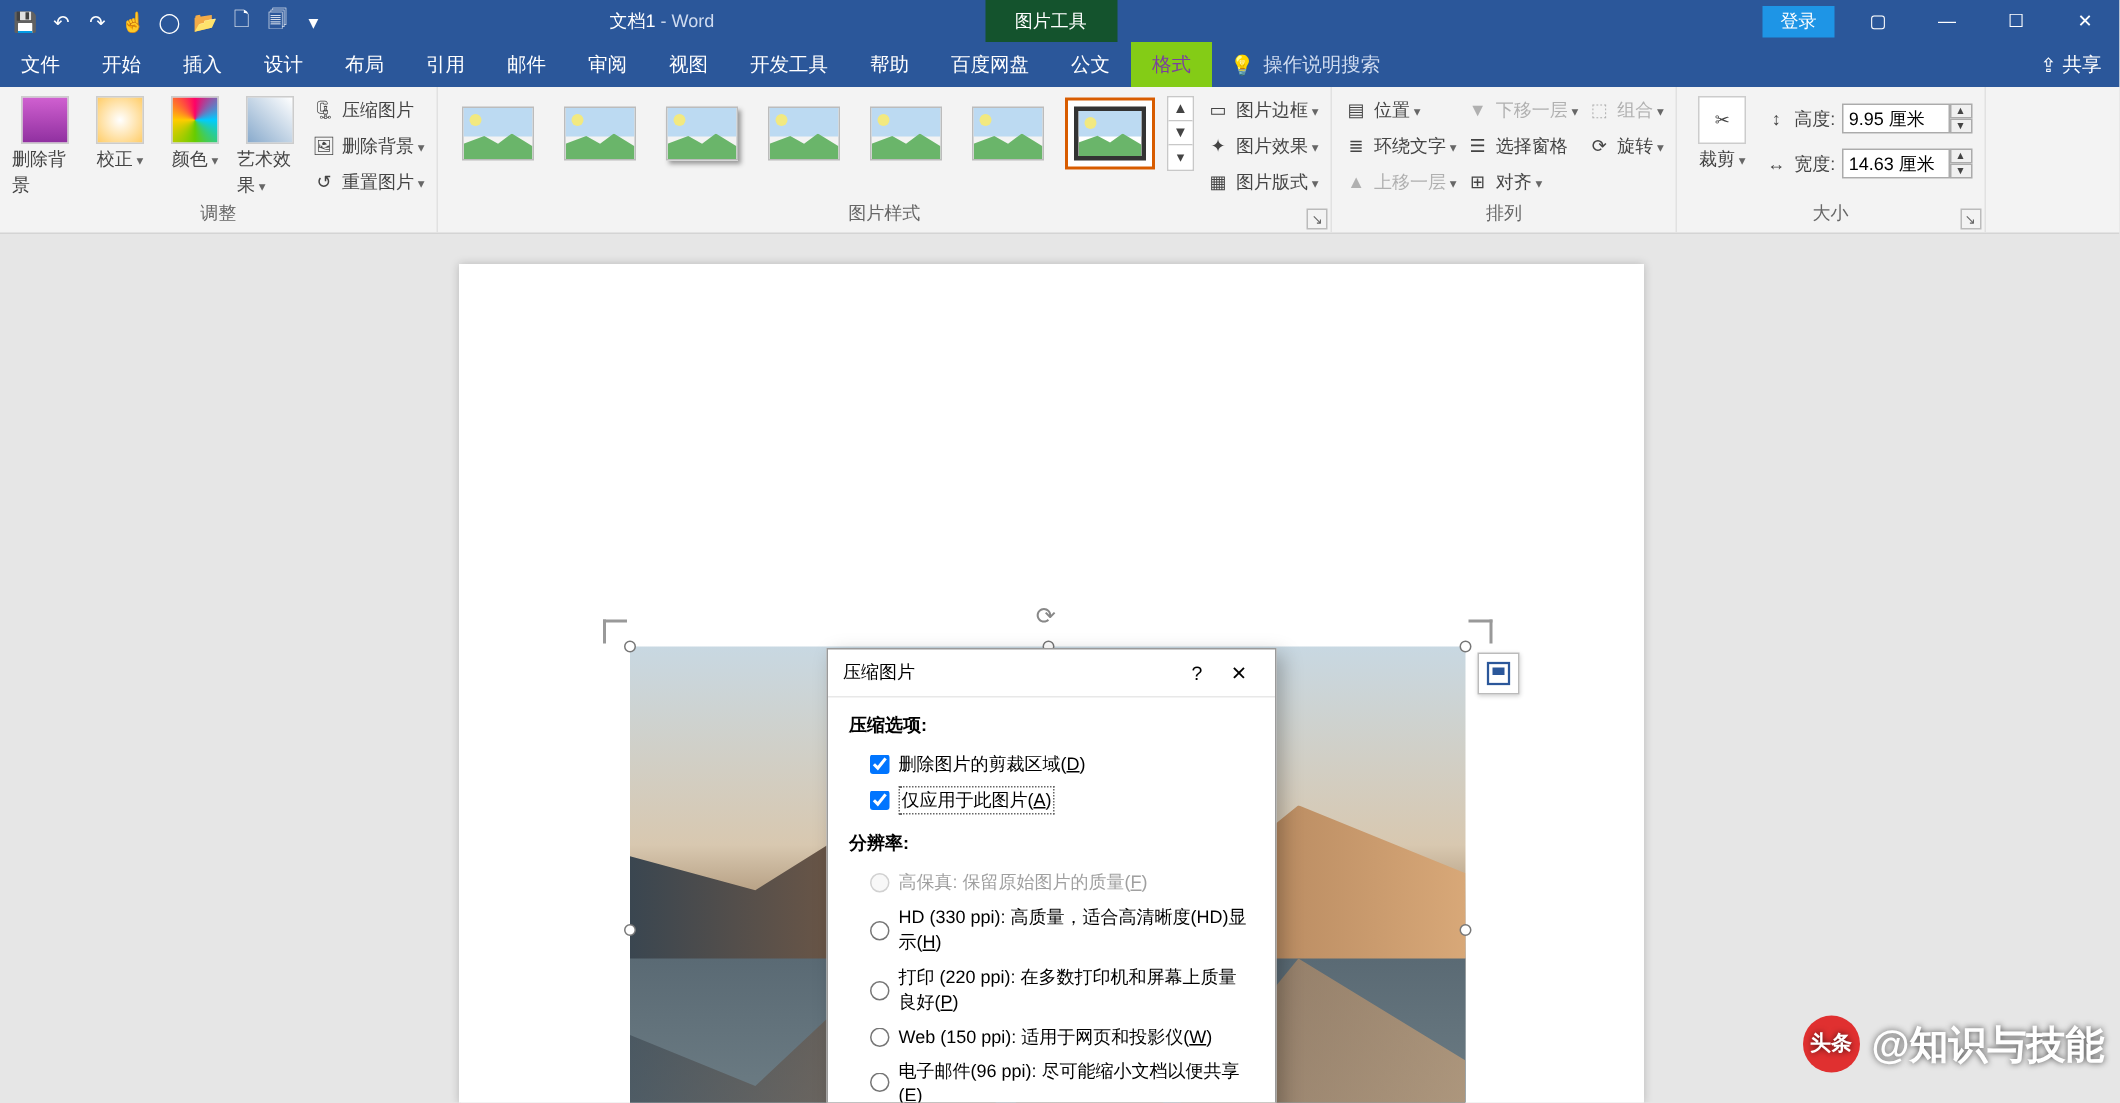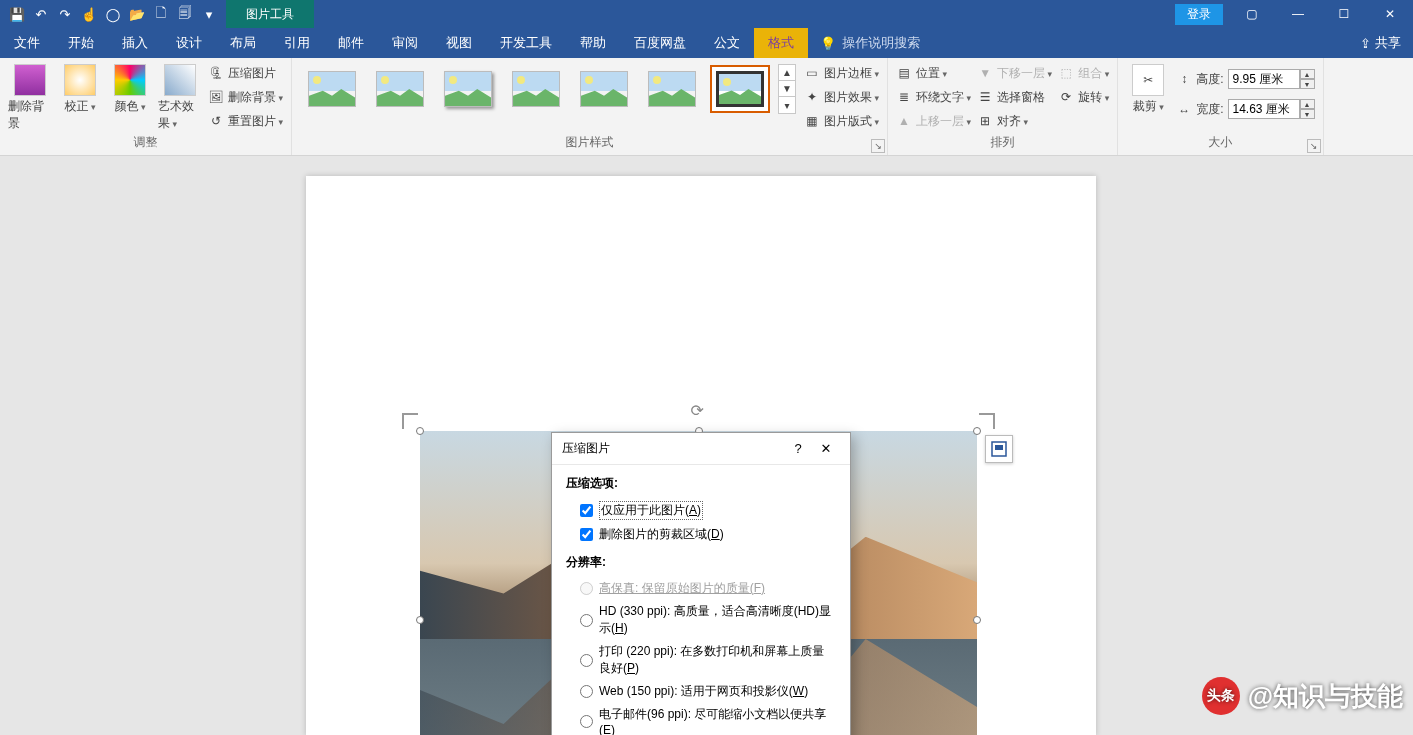--- a/index.html
+++ b/index.html
@@ -4,29 +4,29 @@
 <style>
 * { margin:0; padding:0; box-sizing:border-box; font-family:"Microsoft YaHei","Segoe UI",sans-serif; }
 body { width:1413px; height:735px; background:#e6e6e6; overflow:hidden; position:relative; }
 
 
 .titlebar { height:28px; background:#2b579a; display:flex; align-items:center; color:#fff; font-size:12px; }
 .qat { display:flex; align-items:center; gap:2px; padding:0 6px; }
 .qat-btn { width:22px; height:22px; display:flex; align-items:center; justify-content:center; color:#fff; font-size:13px; cursor:pointer; }
 .title-center { flex:1; text-align:center; color:#d0dcf0; }
 .title-center .docname { color:#fff; }
-.contextual-tab { background:#0f766e; height:28px; padding:0 20px; display:flex; align-items:center; color:#fff; font-size:12px; }
+.contextual-tab { background:#14532d; height:28px; padding:0 20px; display:flex; align-items:center; color:#fff; font-size:12px; }
 .win-controls { display:flex; align-items:center; gap:0; }
 .login-btn { background:#1e95e6; color:#fff; padding:2px 12px; font-size:12px; margin-right:6px; cursor:pointer; }
 .win-btn { width:46px; height:28px; display:flex; align-items:center; justify-content:center; color:#fff; font-size:12px; cursor:pointer; }
 
 
 .ribbon-tabs { height:30px; background:#2b579a; display:flex; align-items:stretch; color:#fff; font-size:13px; position:relative; }
 .tab { padding:0 14px; display:flex; align-items:center; cursor:pointer; }
-.tab.format-active { background:#eab308; color:#7b3f9e; }
+.tab.format-active { background:#84cc16; color:#7b3f9e; }
 .tell-me { display:flex; align-items:center; gap:6px; padding:0 12px; color:#d0dcf0; }
 .share { position:absolute; right:12px; top:0; height:30px; display:flex; align-items:center; gap:4px; color:#fff; font-size:13px; cursor:pointer; }
 
 
 .ribbon { height:98px; background:#f3f3f3; border-bottom:1px solid #d4d4d4; display:flex; font-size:12px; color:#444; }
 .group { border-right:1px solid #e1e1e1; padding:4px 8px 2px 8px; display:flex; flex-direction:column; position:relative; }
 .group-content { flex:1; display:flex; align-items:flex-start; gap:6px; }
 .group-label { text-align:center; font-size:12px; color:#666; padding:2px 0; position:relative; }
 .dlg-launcher { position:absolute; right:2px; bottom:2px; width:14px; height:14px; border:1px solid #bbb; font-size:9px; display:flex; align-items:center; justify-content:center; color:#666; cursor:pointer; }
 .big-btn { display:flex; flex-direction:column; align-items:center; width:44px; cursor:pointer; padding-top:2px; }
@@ -69,21 +69,21 @@
 
 
 .dialog { position:absolute; left:551px; top:276px; width:300px; background:#fff; border:1px solid #9a9a9a; box-shadow:4px 4px 12px rgba(0,0,0,0.25); font-size:12px; }
 .dlg-title { height:32px; display:flex; align-items:center; padding:0 10px; border-bottom:1px solid #e8e8e8; }
 .dlg-title span:first-child { flex:1; }
 .dlg-title-btn { width:28px; height:28px; display:flex; align-items:center; justify-content:center; cursor:pointer; font-size:13px; }
 .dlg-body { padding:10px 14px 4px 14px; }
 .dlg-section { margin-bottom:8px; }
 .dlg-section-title { margin-bottom:6px;font-weight:bold; }
 .dlg-opt { display:flex; align-items:center; gap:6px; padding:3px 0 3px 14px; }
-.dlg-opt.disabled { color:#a0a0a0;text-decoration:underline; }
+.dlg-opt.disabled { color:#a0a0a0; }
 .dlg-opt input[type=radio],.dlg-opt input[type=checkbox] { width:13px; height:13px; }
 .dlg-opt .ul { text-decoration:underline; }
 .dotted { border:1px dotted #666; padding:0 1px; }
 
 
 .watermark { position:absolute; right:10px; bottom:20px; display:flex; align-items:center; gap:8px; color:#fff; font-size:26px; font-weight:bold; text-shadow:0 0 4px rgba(0,0,0,0.7); }
 .wm-logo { width:38px; height:38px; border-radius:50%; background:#e03030; color:#fff; display:flex; align-items:center; justify-content:center; font-size:14px; font-weight:bold; }
 
 .dd::after{content:" ▾"; font-size:9px; color:#666;}
 svg{display:block}
@@ -95,20 +95,23 @@
   <div class="qat">
     <div class="qat-btn">💾</div>
     <div class="qat-btn">↶</div>
     <div class="qat-btn">↷</div>
     <div class="qat-btn">☝</div>
     <div class="qat-btn">◯</div>
     <div class="qat-btn">📂</div>
     <div class="qat-btn">🗋</div>
     <div class="qat-btn">🗐</div>
     <div class="qat-btn">▾</div>
+  </div>
+  <div class="title-center">
+    <span class="docname">文档1</span><span> - Word</span>
   </div>
   <div class="contextual-tab">图片工具</div>
   <div style="flex:1"></div>
   <div class="win-controls">
     <div class="login-btn">登录</div>
     <div class="win-btn">▢</div>
     <div class="win-btn">—</div>
     <div class="win-btn">☐</div>
     <div class="win-btn">✕</div>
   </div>
@@ -366,25 +369,25 @@
     <div class="dlg-title">
       <span>压缩图片</span>
       <div class="dlg-title-btn">?</div>
       <div class="dlg-title-btn">✕</div>
     </div>
     <div class="dlg-body">
       <div class="dlg-section">
         <div class="dlg-section-title">压缩选项:</div>
         <div class="dlg-opt">
           <input type="checkbox" checked="" style="">
+          <span><span>删除图片的剪裁区域(</span><span class="ul">D</span><span>)</span></span>
+        </div>
+        <div class="dlg-opt">
+          <input type="checkbox" checked="" style="">
           <span class="dotted"><span>仅应用于此图片(</span><span class="ul">A</span><span>)</span></span>
-        </div>
-        <div class="dlg-opt">
-          <input type="checkbox" checked="" style="">
-          <span><span>删除图片的剪裁区域(</span><span class="ul">D</span><span>)</span></span>
         </div>
       </div>
       <div class="dlg-section">
         <div class="dlg-section-title">分辨率:</div>
         <div class="dlg-opt disabled">
           <input type="radio" disabled="" style="">
           <span><span>高保真: 保留原始图片的质量(</span><span class="ul">F</span><span>)</span></span>
         </div>
         <div class="dlg-opt">
           <input type="radio" name="res" style="">

